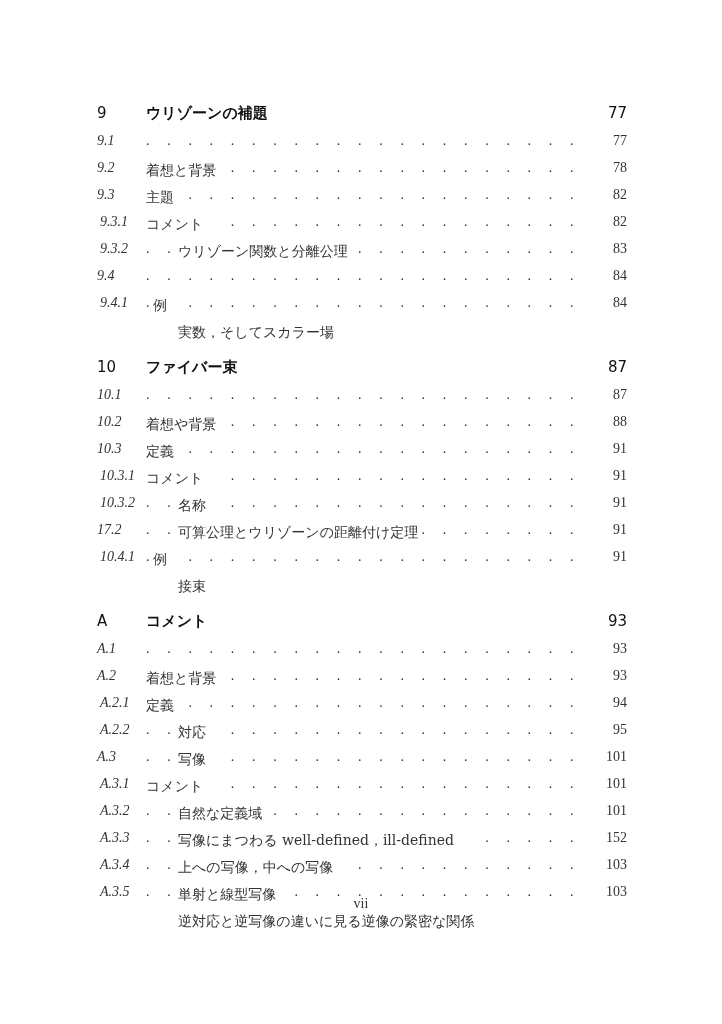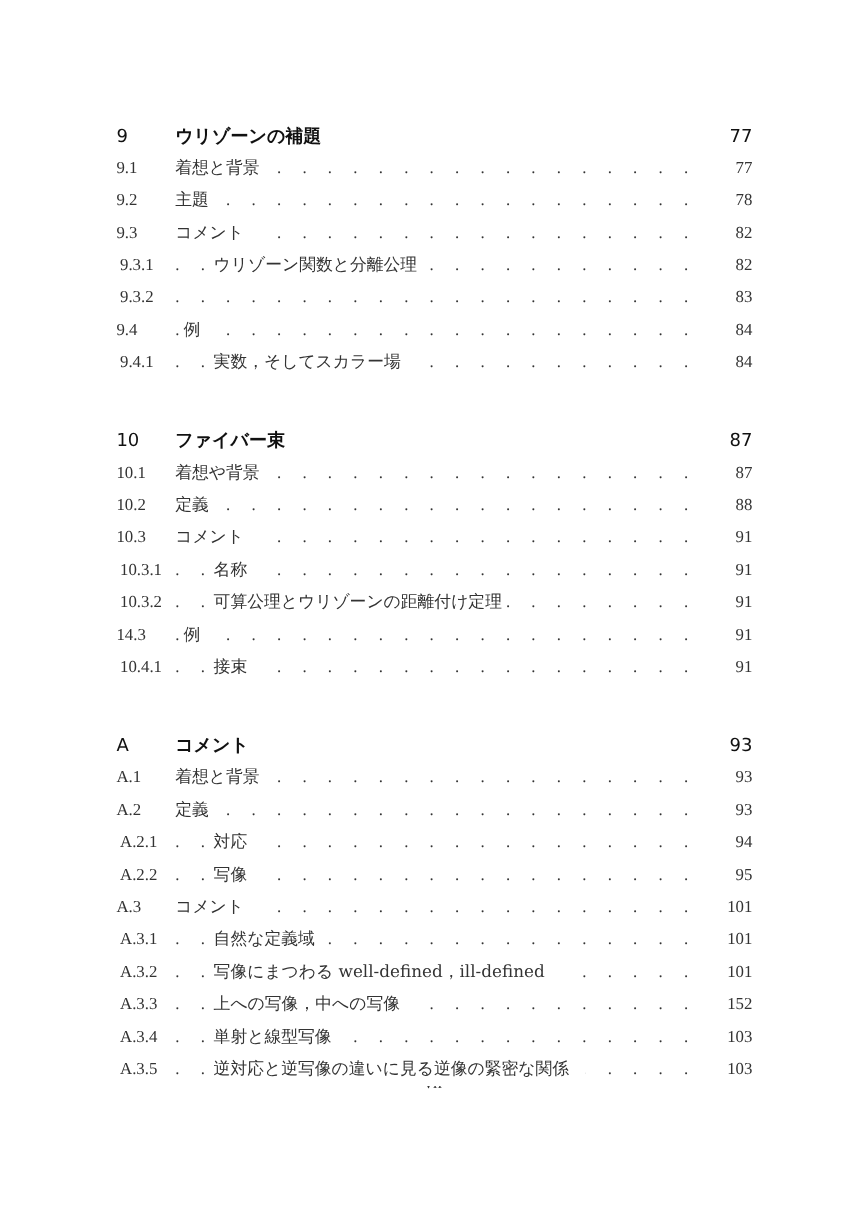--- a/index.html
+++ b/index.html
@@ -7,23 +7,23 @@
     .page { position: absolute; left: 0; top: 0; width: 722px; height: 1024px; }
     .toc { position: absolute; left: 97px; top: 100px; width: 530px; }
     .row { position: relative; height: 27px; line-height: 27px; white-space: nowrap; }
     .row .num, .row .title, .row .page-no { position: absolute; top: 0; }
     .row .num { left: 0; }
     .row .page-no { right: 0; text-align: right; }
     .chapter { font-family: "DejaVu Sans", sans-serif; font-size: 15px; color: #111; }
     .chapter .title { left: 49px; font-weight: bold; }
     .chapter-gap { height: 38px; }
     .section { font-family: "DejaVu Serif", serif; font-size: 14px; color: #333; }
-    .section .num { font-family: "Liberation Serif", serif; font-size: 14px; }
+    .section .num { font-family: "Liberation Serif", serif; font-size: 14px; font-style: italic; }
     .section .page-no { font-family: "Liberation Serif", serif; font-size: 14px; }
-    .section .title { left: 49px; background: #fff; padding-right: 4px; z-index: 2; }
+    .section .title { left: 49px; background: #fff; padding-right: 4px; z-index: 2; margin-top: 30px; }
     .subsection .num { left: 3px; }
     .subsection .title { left: 81px; text-align: center; }
     .row .dots { position: absolute; top: 0; left: 49px; right: 42px; overflow: hidden; text-align: right; letter-spacing: 7.1px; color: #333; font-family: "Liberation Serif", serif; }
     .footer { position: absolute; left: 0; width: 722px; top: 896px; text-align: center; font-family: "Liberation Serif", serif; font-size: 14px; color: #333; }
   </style>
 </head>
 <body>
 
 <div class="page">
   <div class="toc">
@@ -106,21 +106,21 @@
       <span class="title" style="padding-right:14px">名称</span>
       <span class="page-no">91</span>
     </div>
     <div class="row section subsection">
       <span class="num">10.3.2</span>
       <span class="dots">. . . . . . . . . . . . . . . . . . . . . . . . . . . . . . . . . . . . . . . . . . . . .</span>
       <span class="title">可算公理とウリゾーンの距離付け定理</span>
       <span class="page-no">91</span>
     </div>
     <div class="row section">
-      <span class="num">14.3</span>
+      <span class="num">17.2</span>
       <span class="dots">. . . . . . . . . . . . . . . . . . . . . . . . . . . . . . . . . . . . . . . . . . . . .</span>
       <span class="title" style="left:56px">例</span>
       <span class="page-no">91</span>
     </div>
     <div class="row section subsection">
       <span class="num">10.4.1</span>
       <span class="dots">. . . . . . . . . . . . . . . . . . . . . . . . . . . . . . . . . . . . . . . . . . . . .</span>
       <span class="title" style="padding-right:14px">接束</span>
       <span class="page-no">91</span>
     </div>

